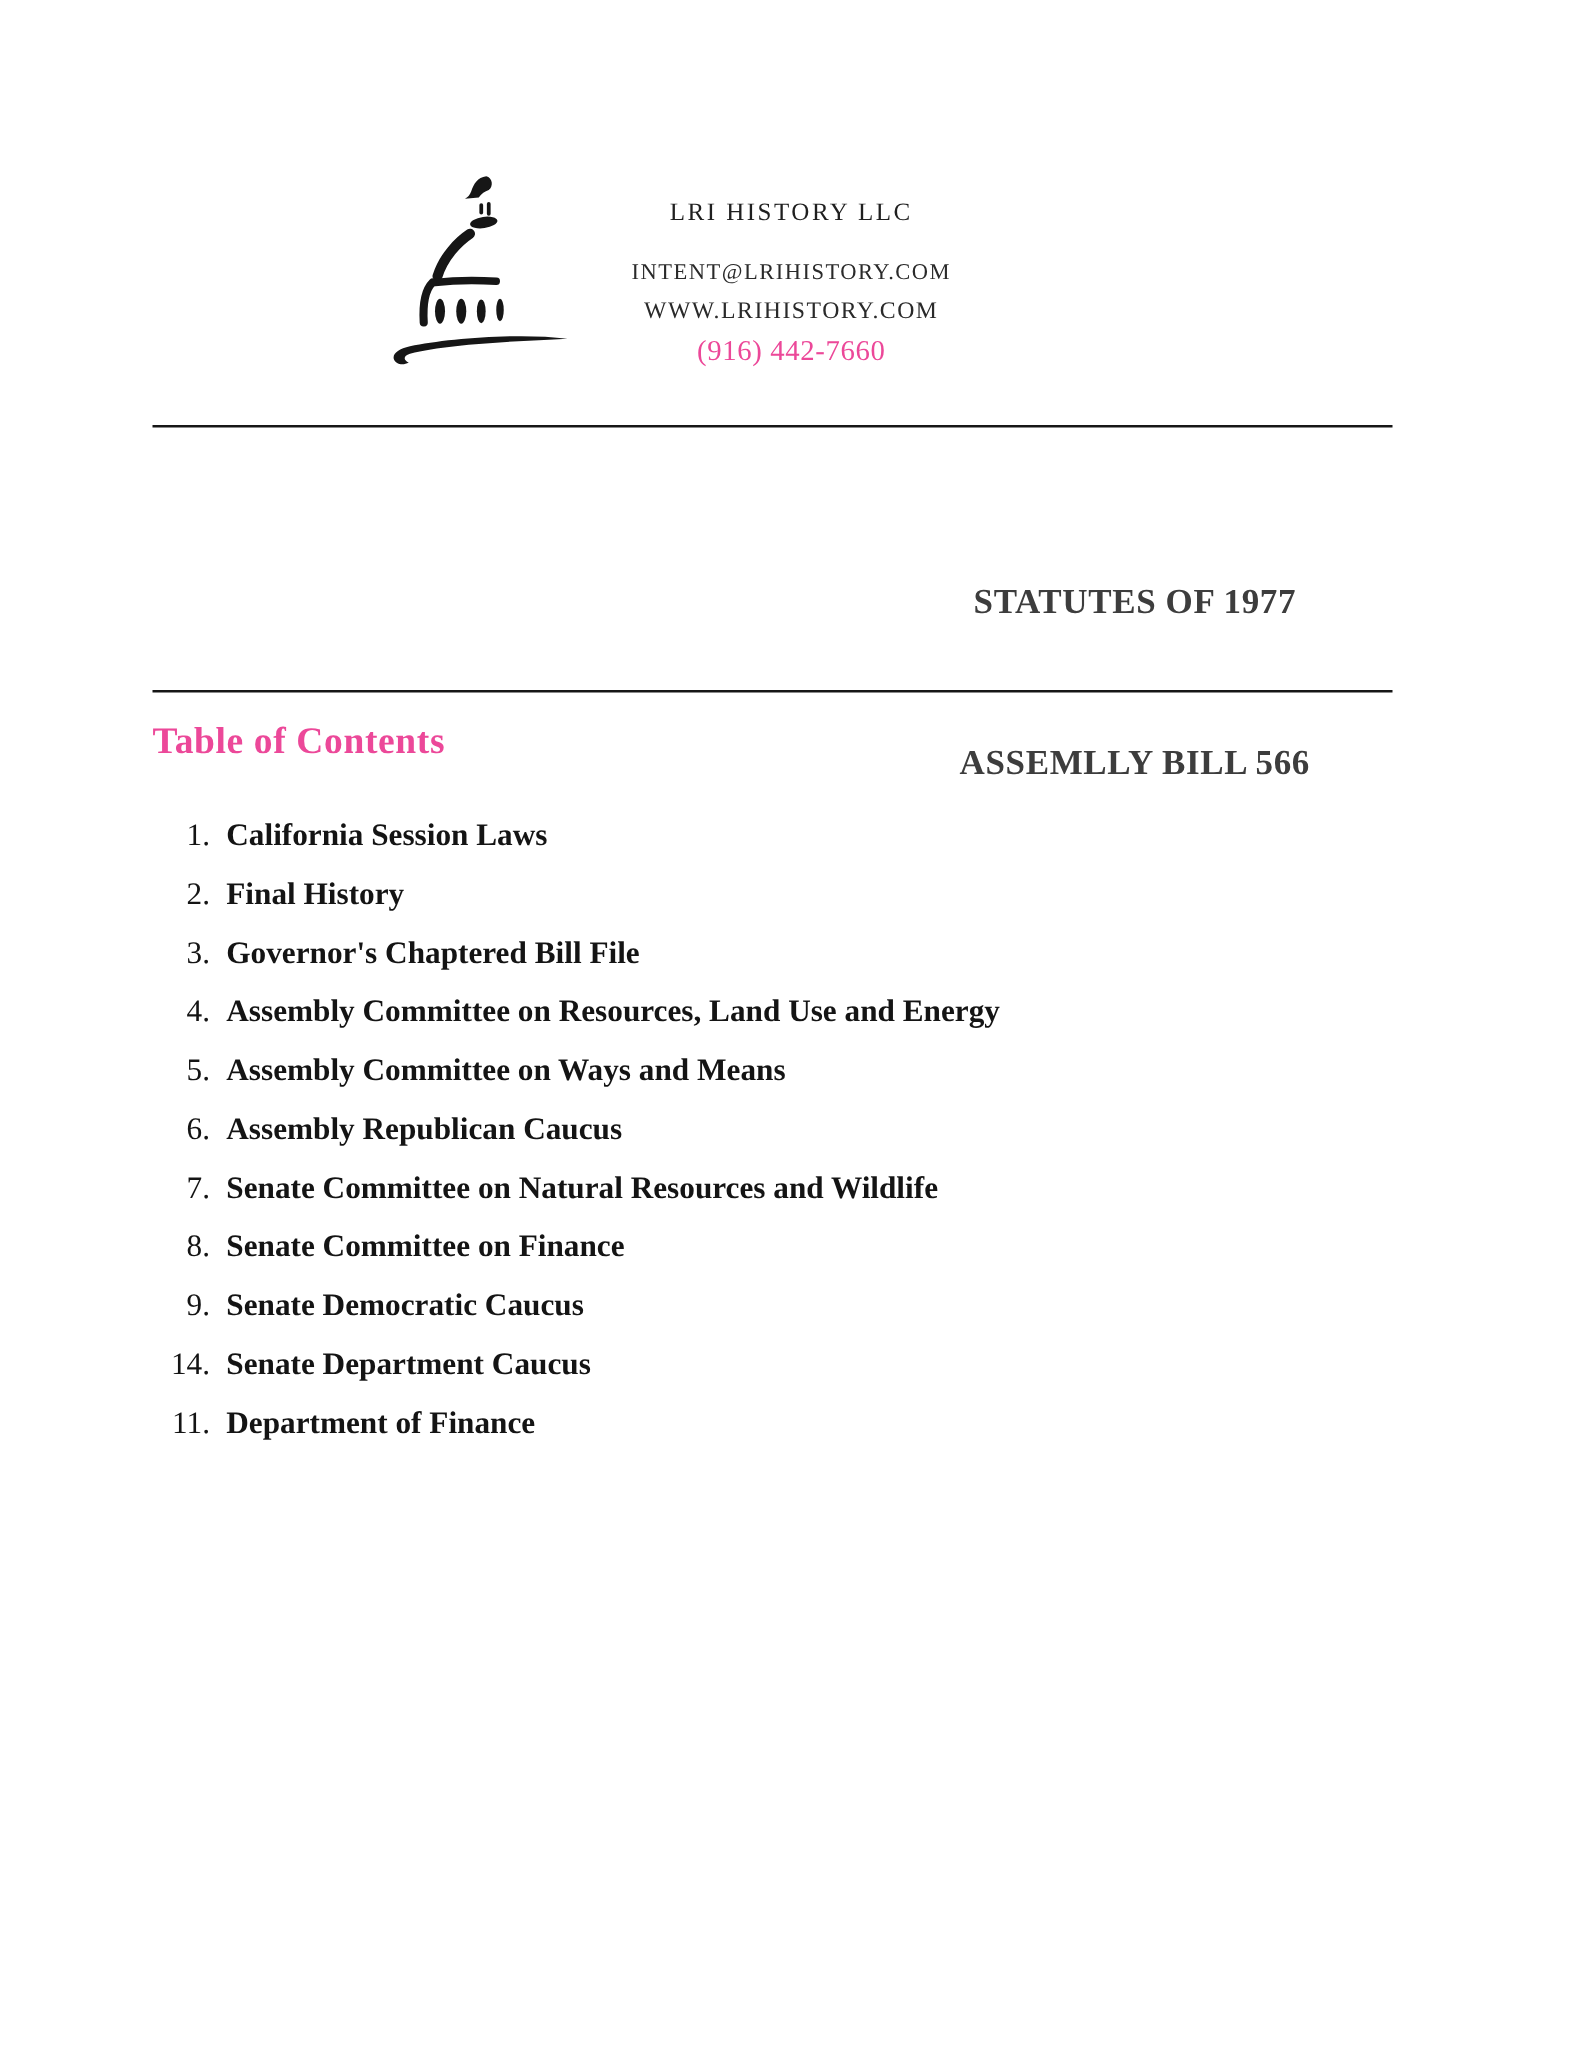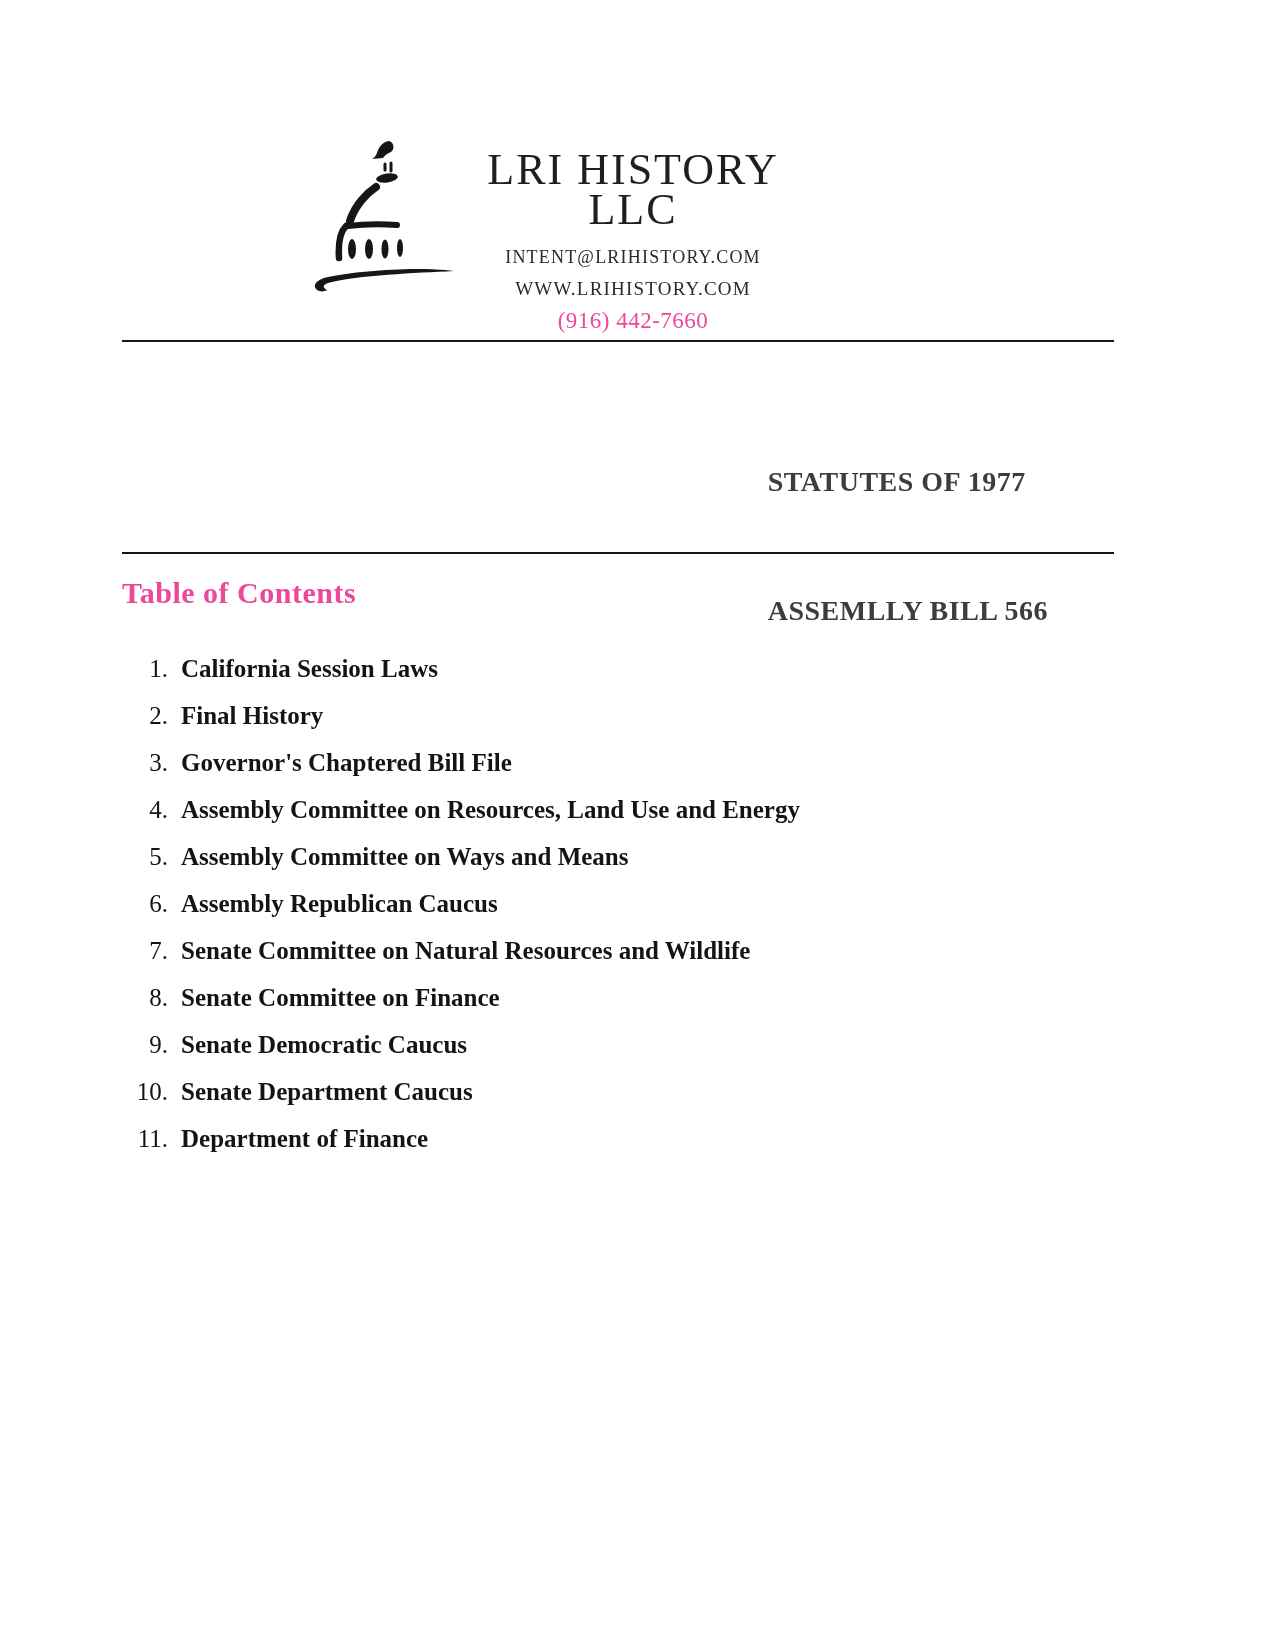--- a/index.html
+++ b/index.html
@@ -12,34 +12,34 @@
     color:#1a1a1a;
     overflow:hidden;
   }
   
   .logo-wrap { position:absolute; left:295px; top:125px; width:170px; height:170px; }
   .company-block {
     position:absolute; left:463px; top:150px; width:340px;
     text-align:center; color:#232323;
   }
   .company-name {
-    font-size:44px; line-height:40px; letter-spacing:2px;
+    font-size:20px; line-height:40px; letter-spacing:2px;
     font-weight:normal; color:#1f1f1f;
   }
   .company-email { font-size:18px; line-height:24px; letter-spacing:1.2px; margin-top:15px; color:#2a2a2a; }
   .company-web   { font-size:19px; line-height:24px; letter-spacing:1.2px; margin-top:8px;  color:#2a2a2a; }
   .company-phone { font-size:23px; line-height:22px; letter-spacing:0.5px; margin-top:9px; color:#ec4899; }
   
   .rule { position:absolute; left:122px; width:992px; height:0; border-top:2px solid #161616; }
   .rule-top { top:340px; }
   .rule-mid { top:552px; }
   
   .title-block {
     position:absolute; top:374px; right:228px;
-    text-align:left; font-weight:bold;
+    text-align:center; font-weight:bold;
     font-size:28px; line-height:43px;
     color:#3d3d3d; letter-spacing:0.5px;
     white-space:pre-wrap;
   }
   
   .toc-heading {
     position:absolute; left:122px; top:576px;
     font-size:30px; font-weight:bold; color:#ec4899;
     letter-spacing:0.5px;
   }
@@ -128,21 +128,21 @@
     </div>
     <div class="toc-row">
       <span class="toc-num">8.</span>
       <span class="toc-label">Senate Committee on Finance</span>
     </div>
     <div class="toc-row">
       <span class="toc-num">9.</span>
       <span class="toc-label">Senate Democratic Caucus</span>
     </div>
     <div class="toc-row">
-      <span class="toc-num">10.</span>
+      <span class="toc-num">14.</span>
       <span class="toc-label">Senate Department Caucus</span>
     </div>
     <div class="toc-row">
       <span class="toc-num">11.</span>
       <span class="toc-label">Department of Finance</span>
     </div>
   </div>
 
 </div>
 

